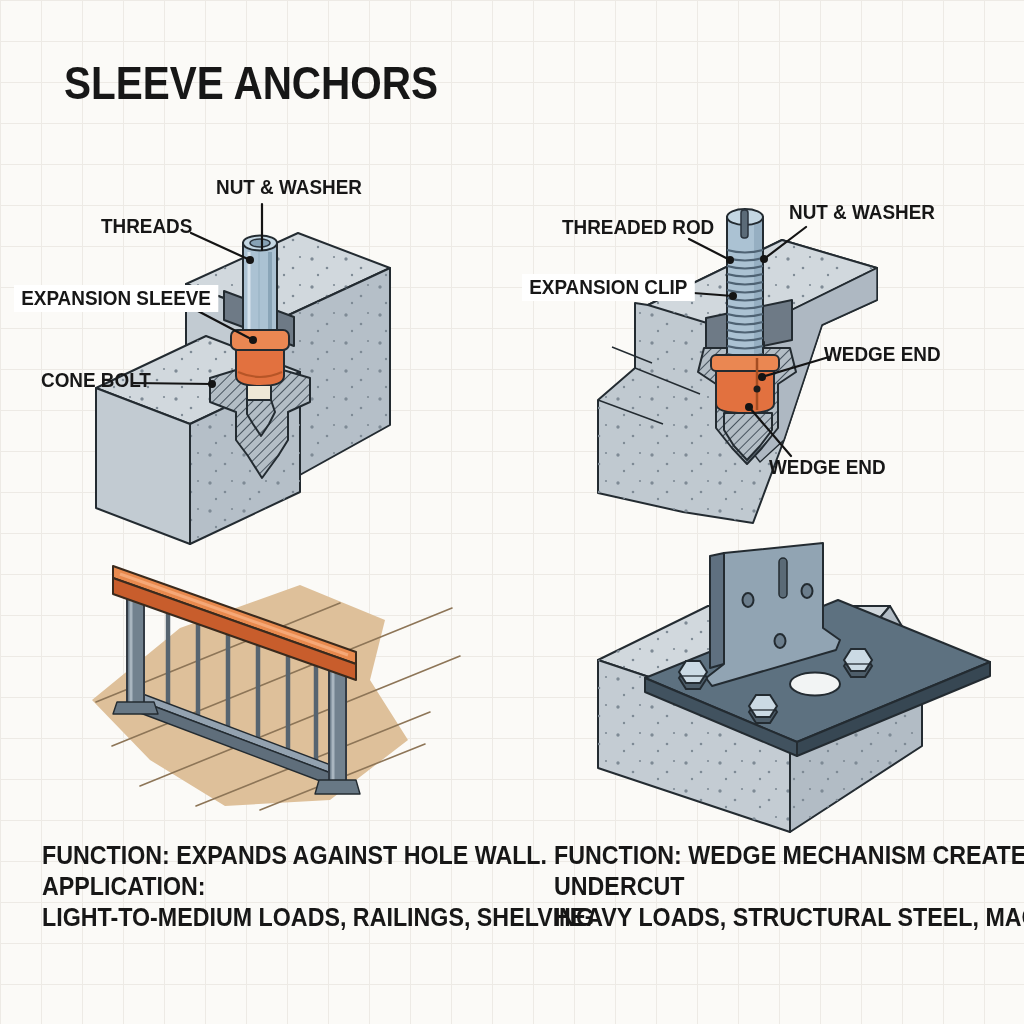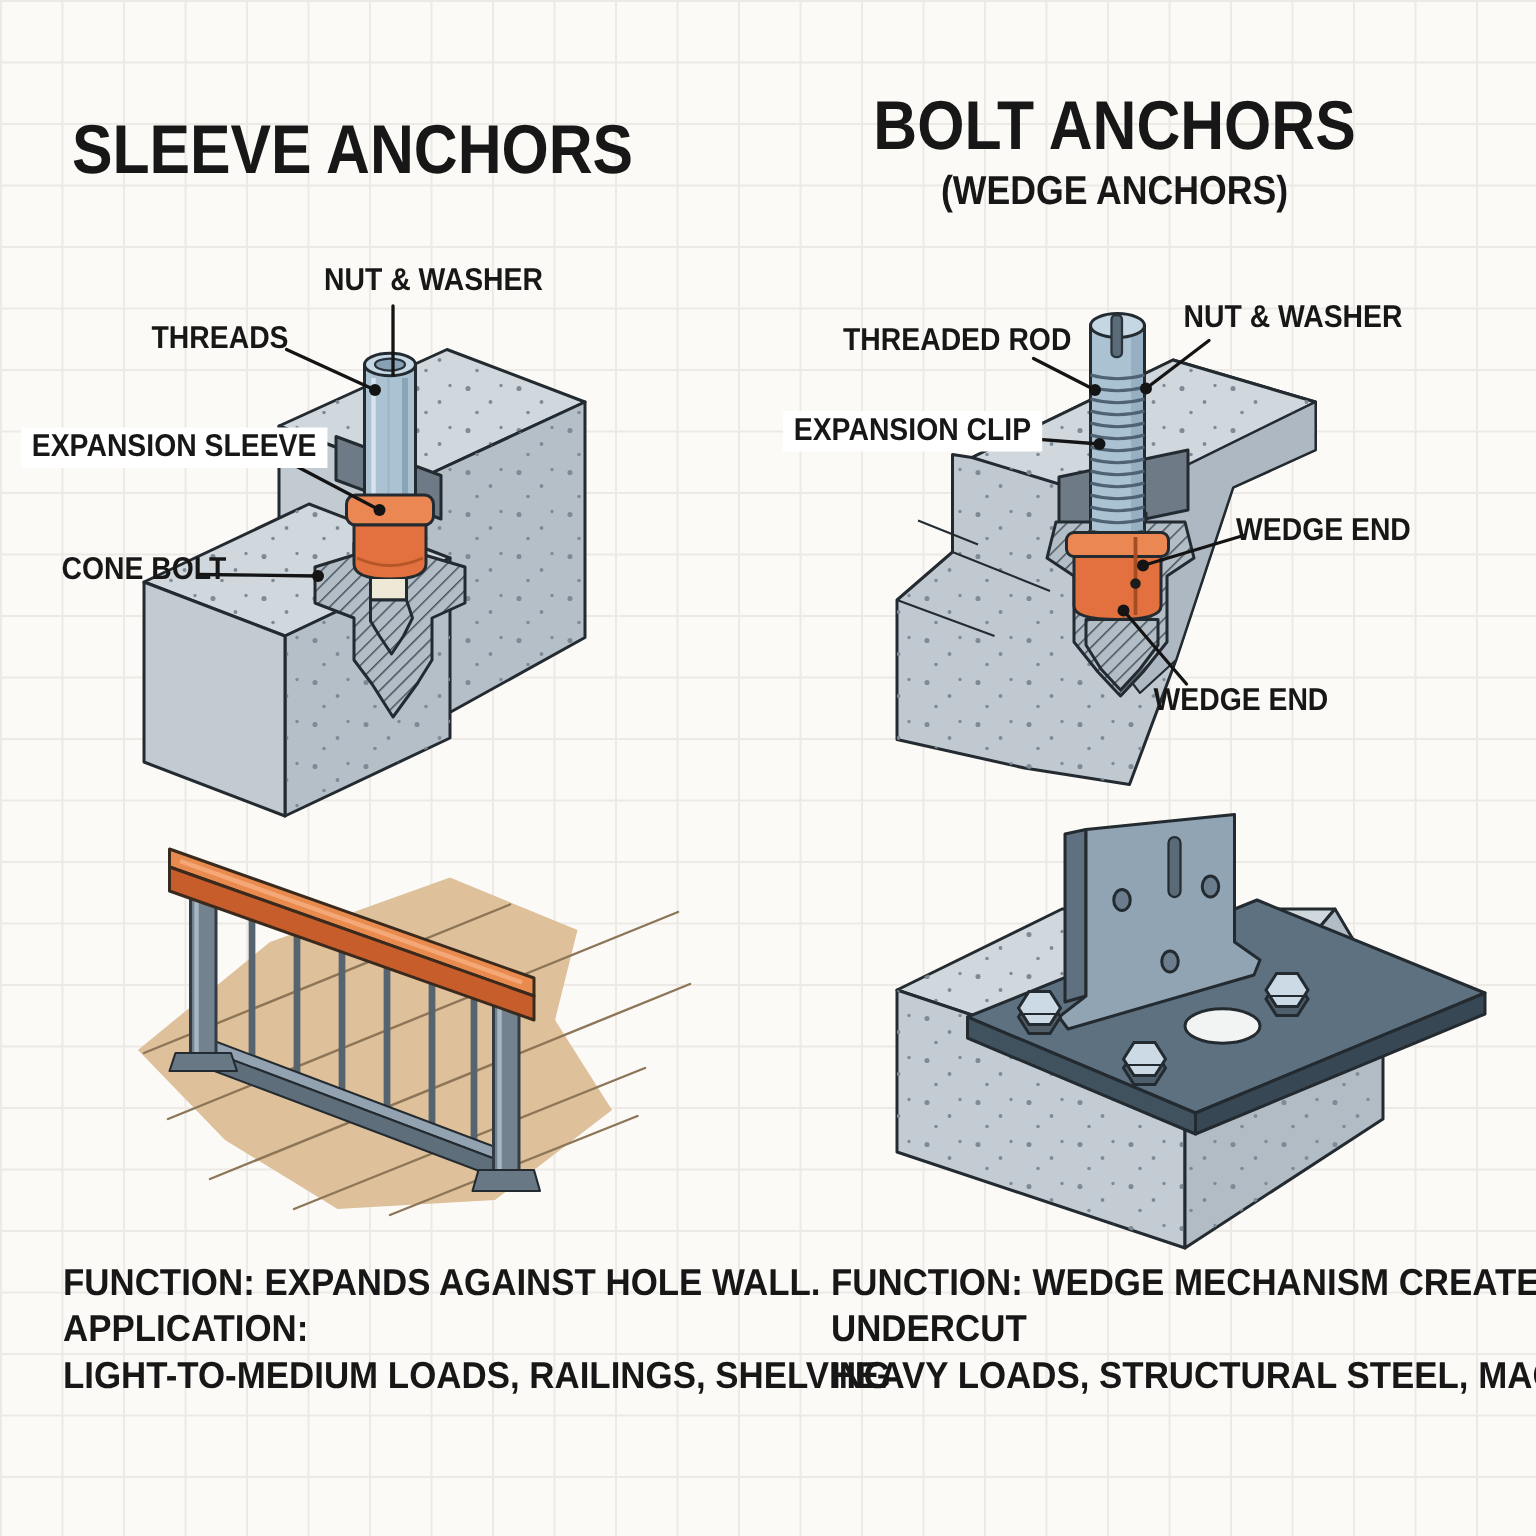--- a/index.html
+++ b/index.html
@@ -208,26 +208,22 @@
       <line x1="751" y1="710" x2="775" y2="710" stroke="#232b31" stroke-width="1.3"></line>
     </g>
     <g>
       <polygon points="844,660 851,649 865,649 872,660 865,671 851,671" fill="#4e5e6a" stroke="#232b31" stroke-width="2" transform="translate(0,6)"></polygon>
       <polygon points="844,660 851,649 865,649 872,660 865,671 851,671" fill="#cbdae4" stroke="#232b31" stroke-width="2"></polygon>
       <line x1="846" y1="664" x2="870" y2="664" stroke="#232b31" stroke-width="1.3"></line>
     </g>
   </g>
 </svg>
 
-<div class="title-block" style="left:5px;top:56px;width:460px;margin-top:16px;">
+<div class="title-block" style="left:21px;top:56px;width:460px;">
   <div class="title">SLEEVE ANCHORS</div>
-</div>
-<div class="title-block" style="left:513px;top:56px;width:460px;">
-  <div class="title">BOLT ANCHORS</div>
-  <div class="subtitle">(WEDGE ANCHORS)</div>
 </div>
 
 <div class="lbl" style="left:216px;top:176px;">NUT &amp; WASHER</div>
 <div class="lbl" style="left:101px;top:215px;">THREADS</div>
 <div class="lbl boxed" style="left:14px;top:285px;">EXPANSION SLEEVE</div>
 <div class="lbl" style="left:41px;top:369px;">CONE BOLT</div>
 
 <div class="lbl" style="left:562px;top:216px;">THREADED ROD</div>
 <div class="lbl" style="left:789px;top:201px;">NUT &amp; WASHER</div>
 <div class="lbl boxed" style="left:522px;top:274px;">EXPANSION CLIP</div>

